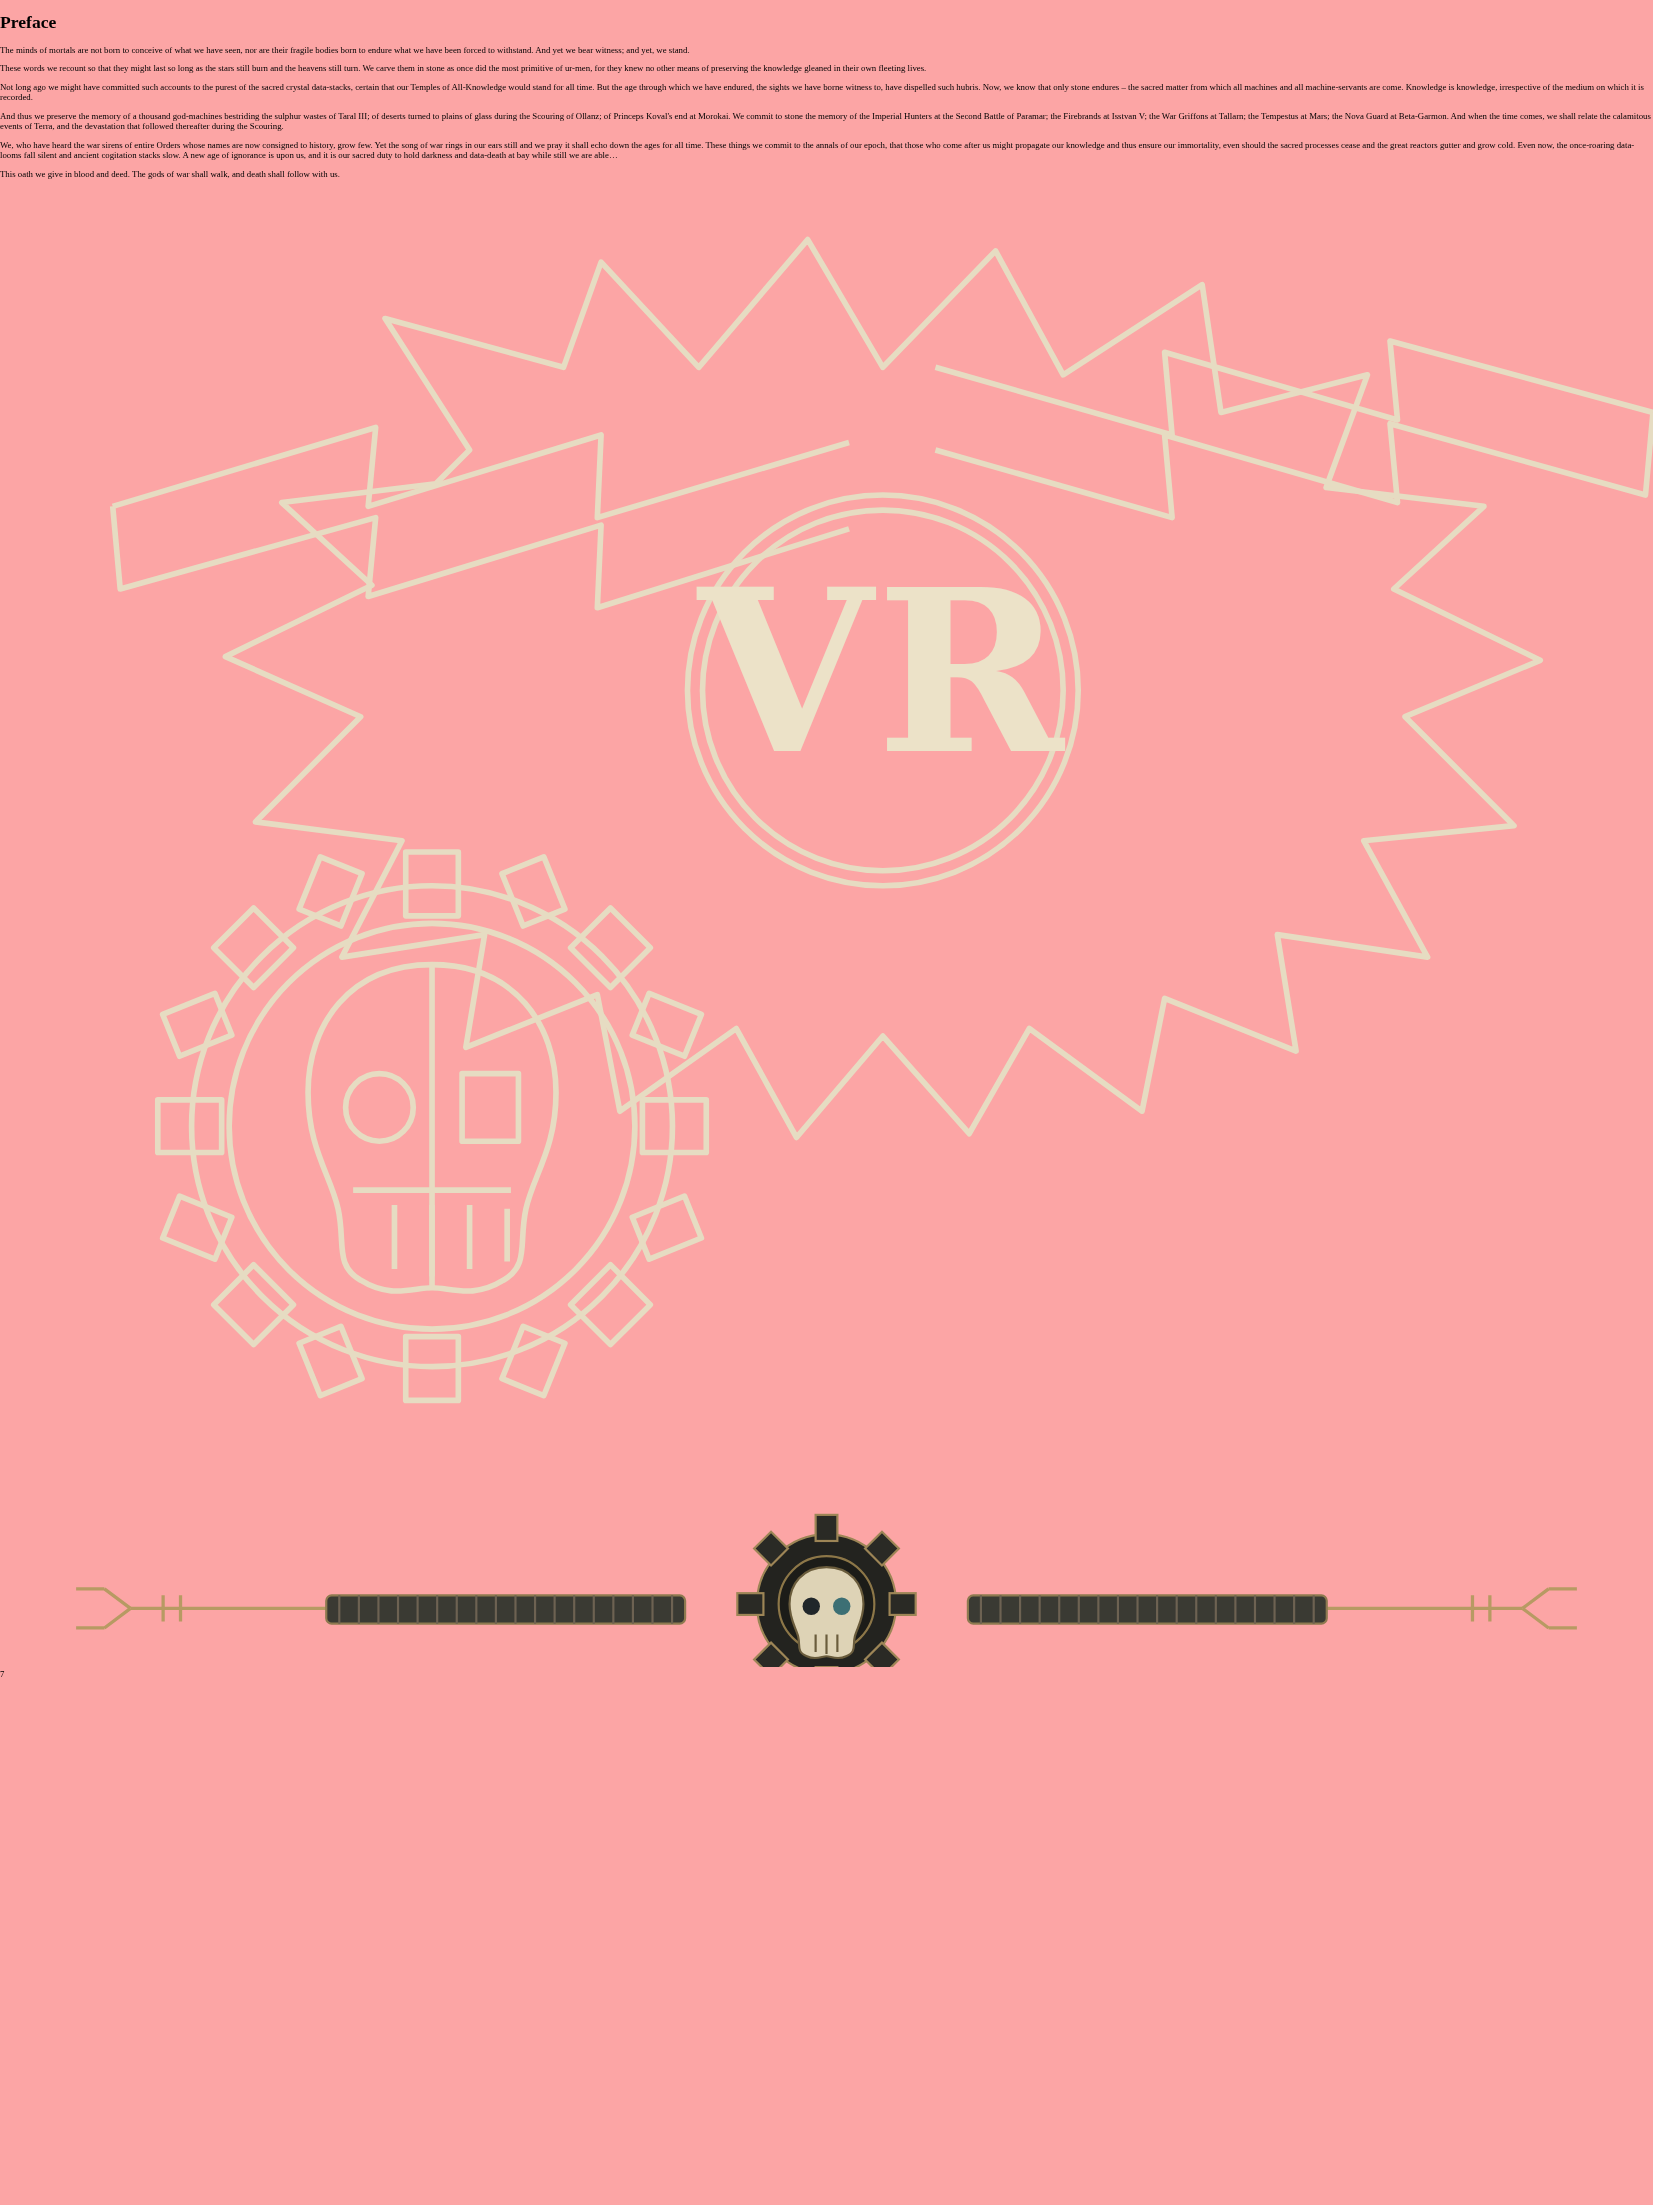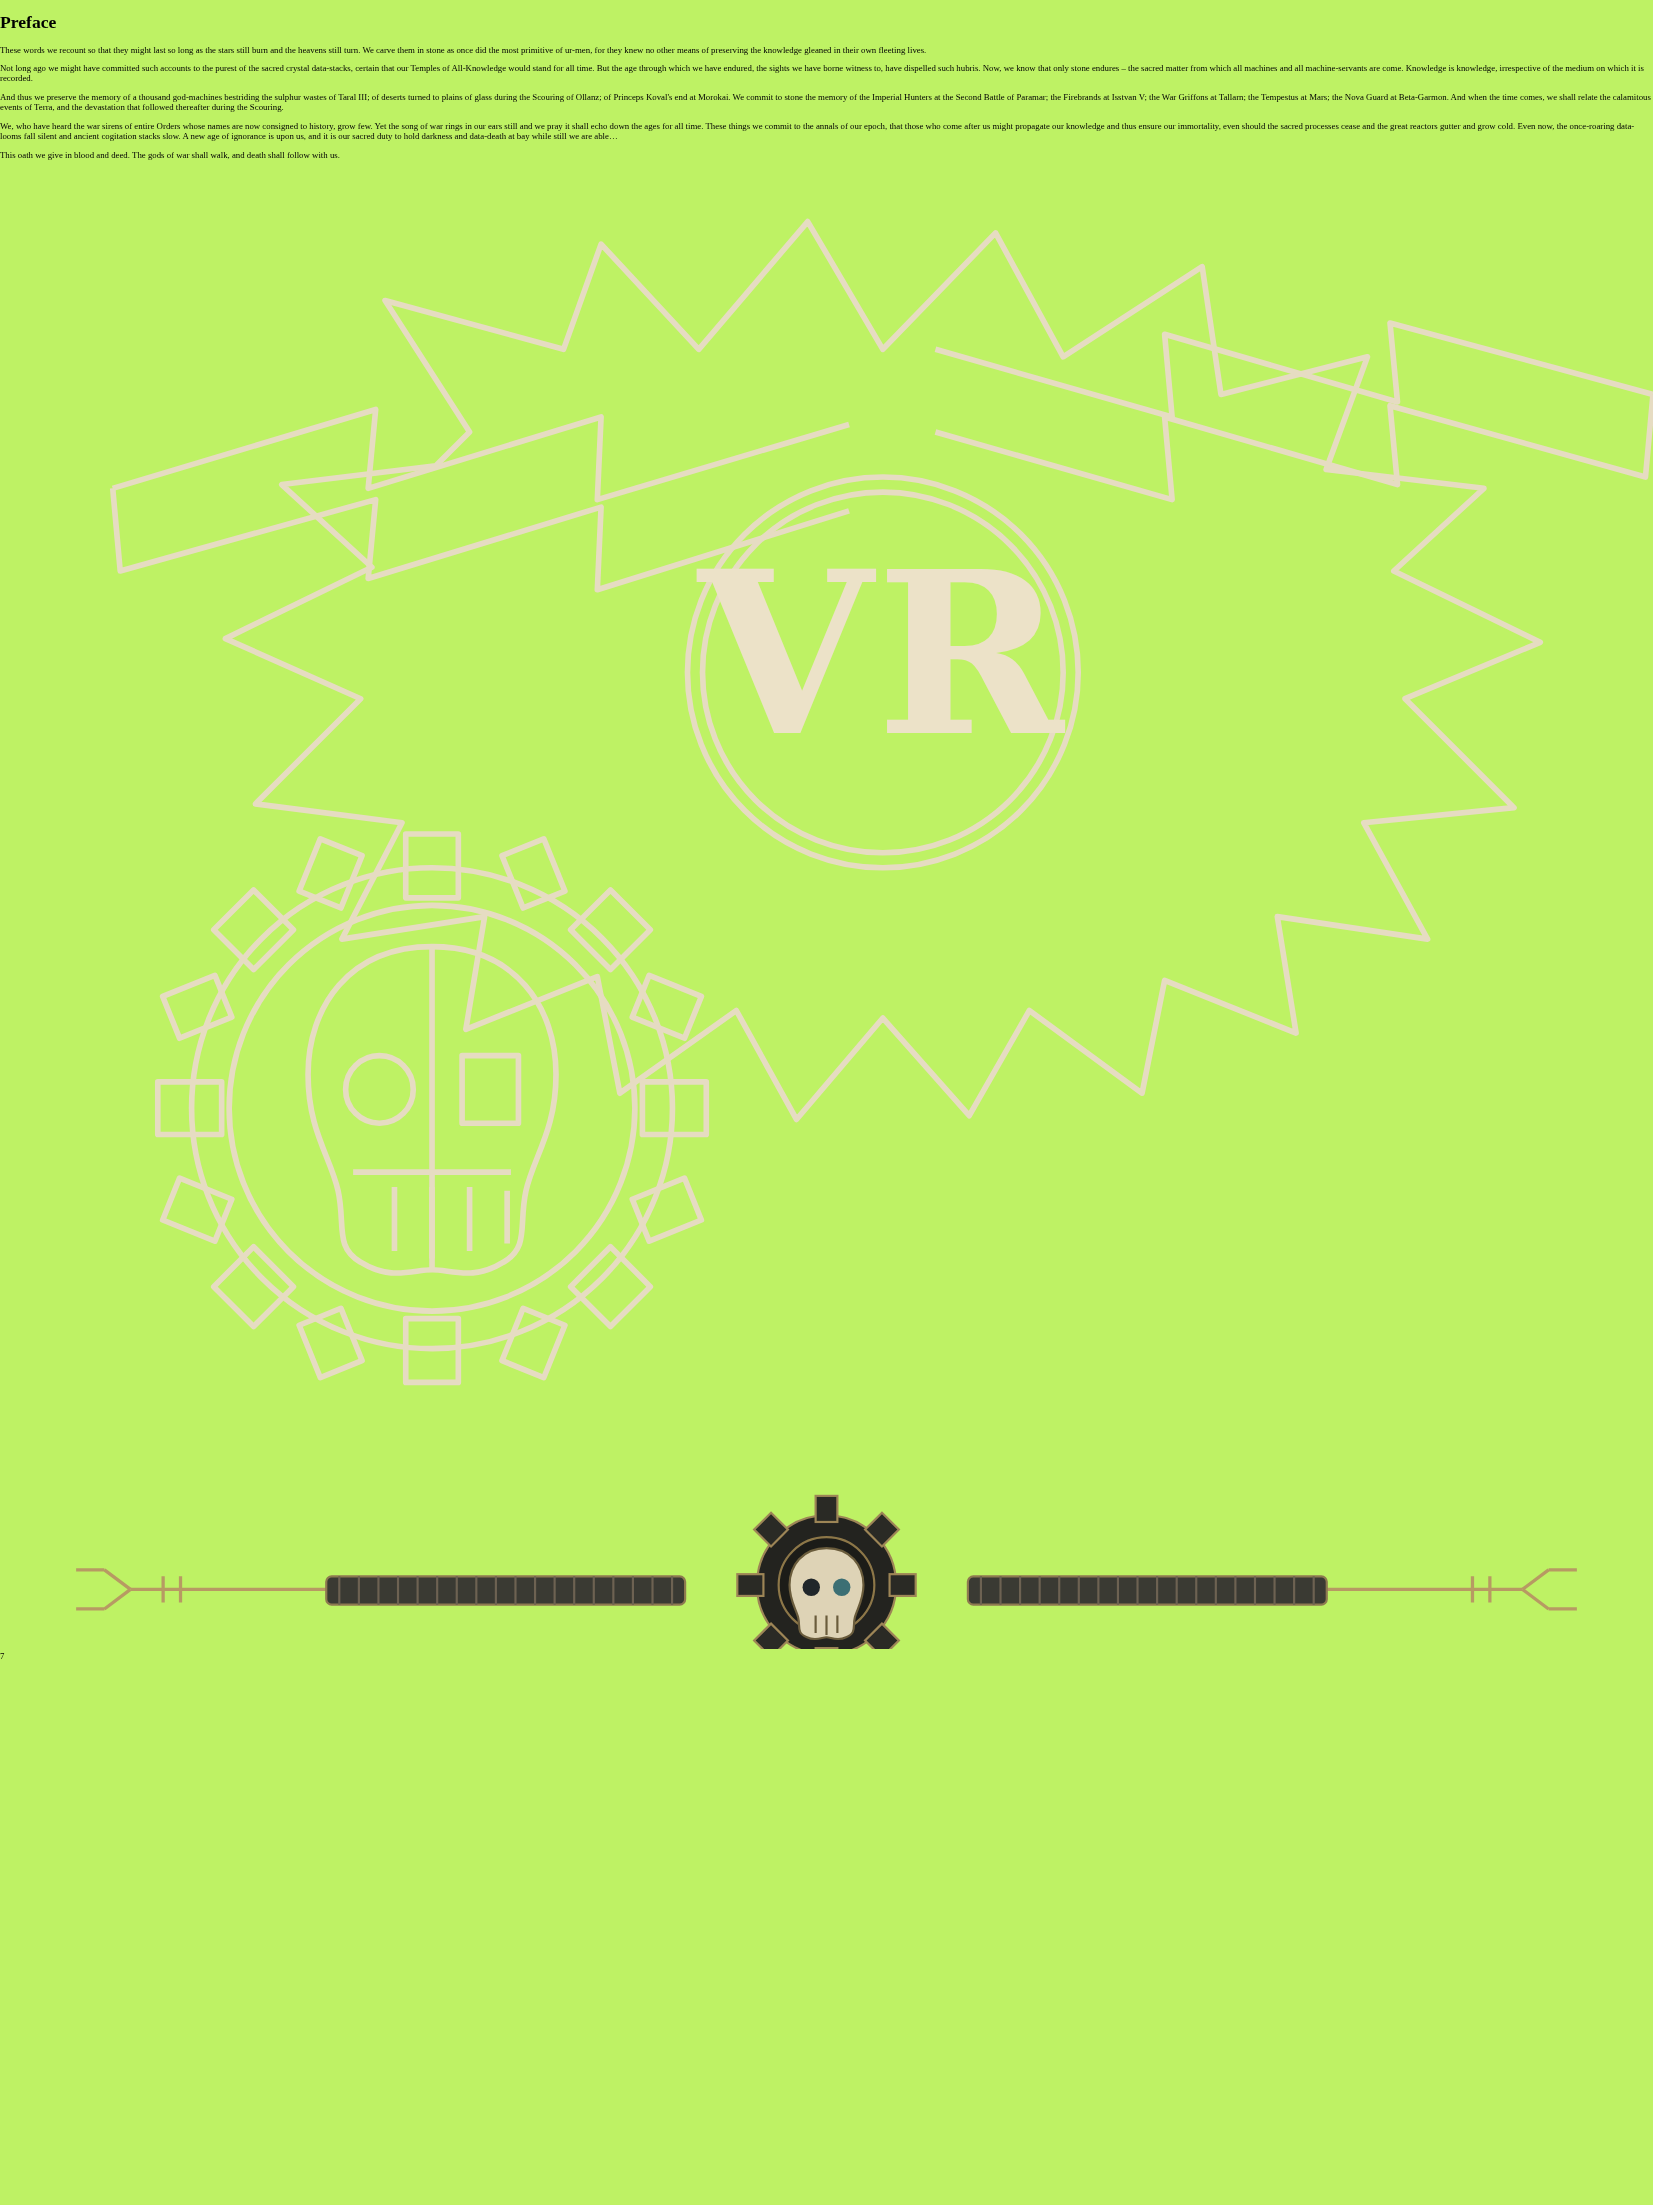--- a/index.html
+++ b/index.html
@@ -15,21 +15,21 @@
   }
 
   
   #photo {
     position: absolute;
     inset: 0;
     background:
       linear-gradient(104deg,
         #7d4d22 0%, #a6六 0%, #935a28 12%, #b0764a 26%,
         #8e5526 42%, #a96e3e 60%, #854d20 78%, #6d3d18 100%);
-    background-color: #bef264;
+    background-color: #fca5a5;
   }
   #wood {
     position: absolute;
     inset: 0;
     background:
       repeating-linear-gradient(97deg,
         rgba(0,0,0,0.16) 0px, rgba(0,0,0,0.16) 1.6px,
         rgba(255,255,255,0.04) 1.6px, rgba(255,255,255,0.04) 4.9px,
         rgba(0,0,0,0.07) 4.9px, rgba(0,0,0,0.07) 14.2px,
         rgba(255,255,255,0.03) 14.2px, rgba(255,255,255,0.03) 26px),
@@ -281,20 +281,21 @@
       <div class="node sq" style="right:42px; top:2053px;"></div>
       <div class="node" style="left:98px; top:2053px;"></div>
       <div class="node" style="left:383px; top:2053px;"></div>
 
       <div id="panel">
         <div id="panel-grain"></div>
 
         <h1 id="title">Preface</h1>
 
         <div id="body-copy">
+          <p>The minds of mortals are not born to conceive of what we have seen, nor are their fragile bodies born to endure what we have been forced to withstand. And yet we bear witness; and yet, we stand.</p>
           <p>These words we recount so that they might last so long as the stars still burn and the heavens still turn. We carve them in stone as once did the most primitive of ur-men, for they knew no other means of preserving the knowledge gleaned in their own fleeting lives.</p>
           <p class="wide">Not long ago we might have committed such accounts to the purest of the sacred crystal data-stacks, certain that our Temples of All-Knowledge would stand for all time. But the age through which we have endured, the sights we have borne witness to, have dispelled such hubris. Now, we know that only stone endures – the sacred matter from which all machines and all machine-servants are come. Knowledge is knowledge, irrespective of the medium on which it is recorded.</p>
           <p class="wide">And thus we preserve the memory of a thousand god-machines bestriding the sulphur wastes of Taral III; of deserts turned to plains of glass during the Scouring of Ollanz; of Princeps Koval's end at Morokai. We commit to stone the memory of the Imperial Hunters at the Second Battle of Paramar; the Firebrands at Isstvan V; the War Griffons at Tallarn; the Tempestus at Mars; the Nova Guard at Beta-Garmon. And when the time comes, we shall relate the calamitous events of Terra, and the devastation that followed thereafter during the Scouring.</p>
           <p class="wide">We, who have heard the war sirens of entire Orders whose names are now consigned to history, grow few. Yet the song of war rings in our ears still and we pray it shall echo down the ages for all time. These things we commit to the annals of our epoch, that those who come after us might propagate our knowledge and thus ensure our immortality, even should the sacred processes cease and the great reactors gutter and grow cold. Even now, the once-roaring data-looms fall silent and ancient cogitation stacks slow. A new age of ignorance is upon us, and it is our sacred duty to hold darkness and data-death at bay while still we are able…</p>
           <p>This oath we give in blood and deed. The gods of war shall walk, and death shall follow with us.</p>
         </div>
 
         <div id="panel-glow"></div>
 
         

